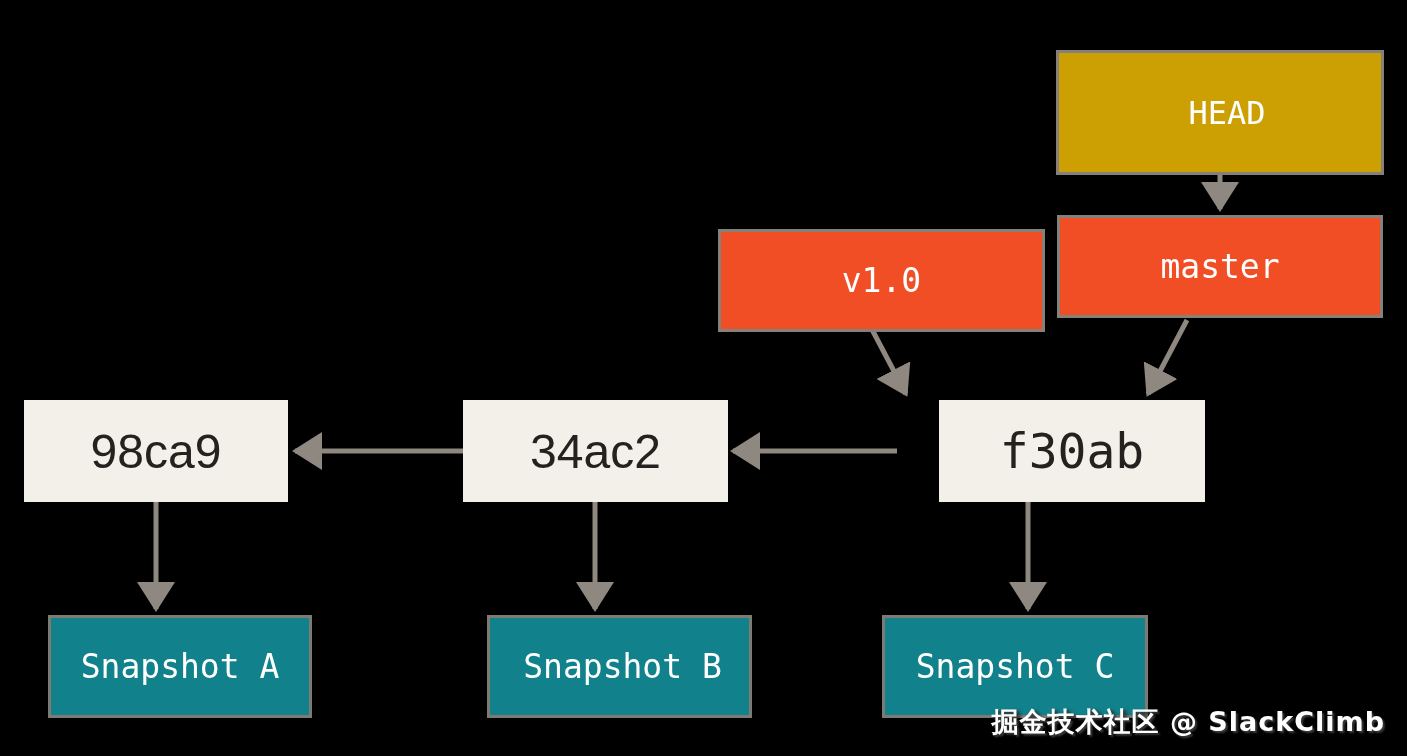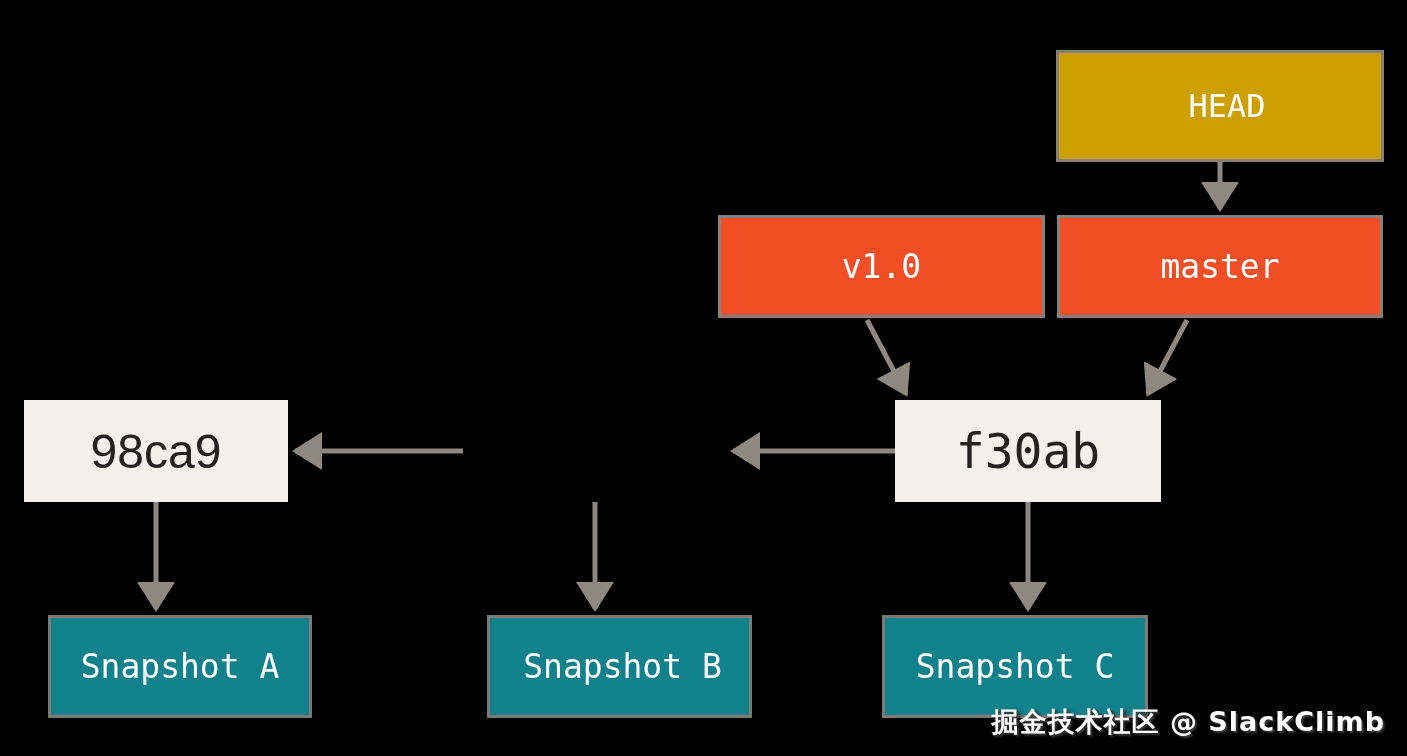--- a/index.html
+++ b/index.html
@@ -17,29 +17,29 @@
     align-items: center;
     justify-content: center;
     box-sizing: border-box;
     text-align: center;
   }
   .ref {
     border: 3px solid #85817a;
     color: #ffffff;
     font-size: 33px;
   }
-  .node-head   { left: 1056px; top: 50px;  width: 328px; height: 112px; font-size: 32px; padding-left: 14px; }
-  .node-v10    { left: 718px;  top: 215px; width: 327px; height: 103px; }
+  .node-head   { left: 1056px; top: 50px;  width: 328px; height: 125px; font-size: 32px; padding-left: 14px; }
+  .node-v10    { left: 718px;  top: 229px; width: 327px; height: 103px; }
   .node-master { left: 1057px; top: 215px; width: 326px; height: 103px; }
   .commit {
     color: #23221f;
     font-size: 48px;
     font-family: "Liberation Sans", "DejaVu Sans", sans-serif;
   }
-  .commit.mono { font-family: "DejaVu Sans Mono", monospace; }
+  .commit.mono { font-family: "DejaVu Sans Mono", monospace; margin-left: 44px; }
   .node-98ca9 { left: 24px;  top: 400px; width: 264px; height: 102px; }
   .node-34ac2 { left: 463px; top: 400px; width: 265px; height: 102px; }
   .node-f30ab { left: 895px; top: 400px; width: 266px; height: 102px; }
   .snapshot {
     border: 3px solid #7d7a74;
     color: #ffffff;
     font-size: 33px;
     margin-left: 24px;
   }
   .node-snap-a { left: 24px;  top: 615px; width: 264px; height: 103px; }
@@ -100,20 +100,23 @@
   </div>
 
   <div class="node ref node-master" style="background-color: rgb(241, 78, 38);">
     <span>master</span>
   </div>
 
   <div class="node commit node-98ca9" style="background-color: rgb(242, 240, 233);">
     <span>98ca9</span>
   </div>
 
+  <div class="node commit node-34ac2" style="background-color: rgb(242, 240, 233);">
+    <span>34ac2</span>
+  </div>
 
   <div class="node commit mono node-f30ab" style="background-color: rgb(242, 240, 233);">
     <span>f30ab</span>
   </div>
 
   <div class="node snapshot node-snap-a" style="background-color: rgb(17, 130, 140);">
     <span>Snapshot A</span>
   </div>
 
   <div class="node snapshot node-snap-b" style="background-color: rgb(17, 130, 140);">

